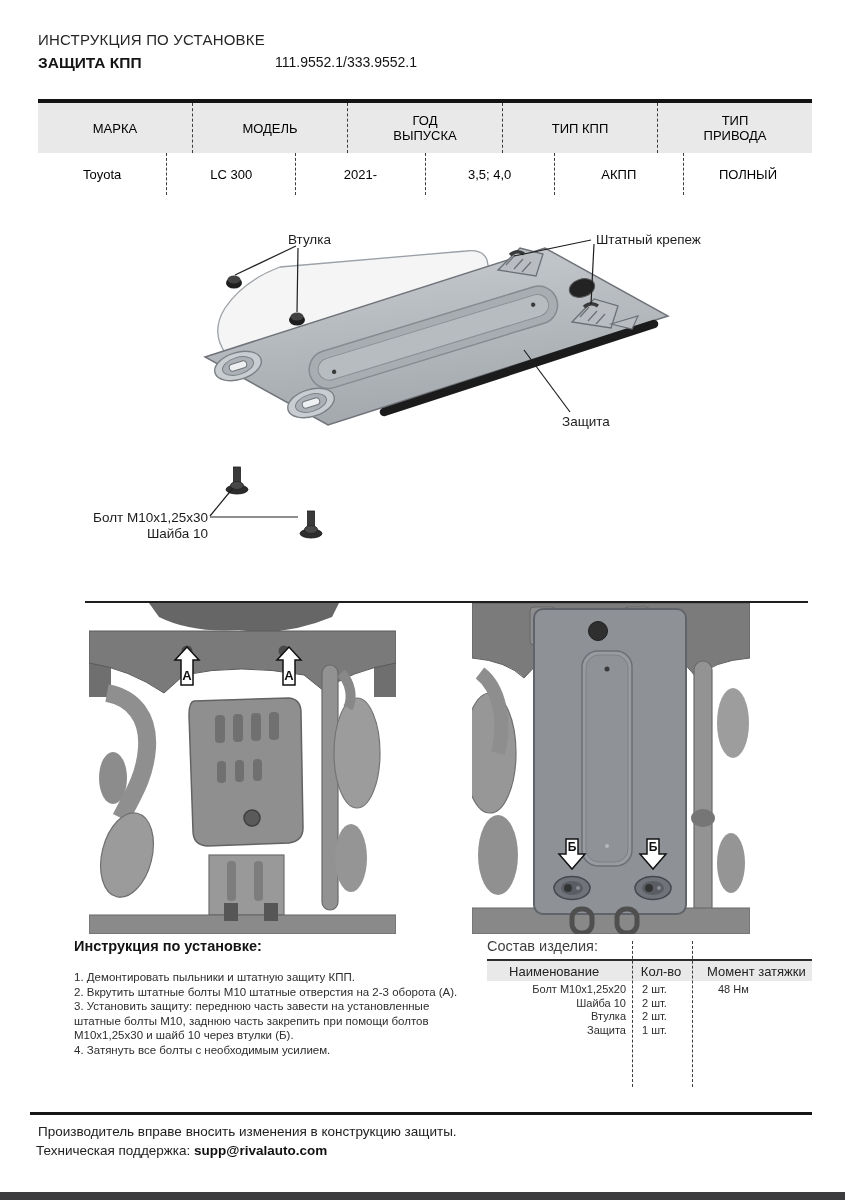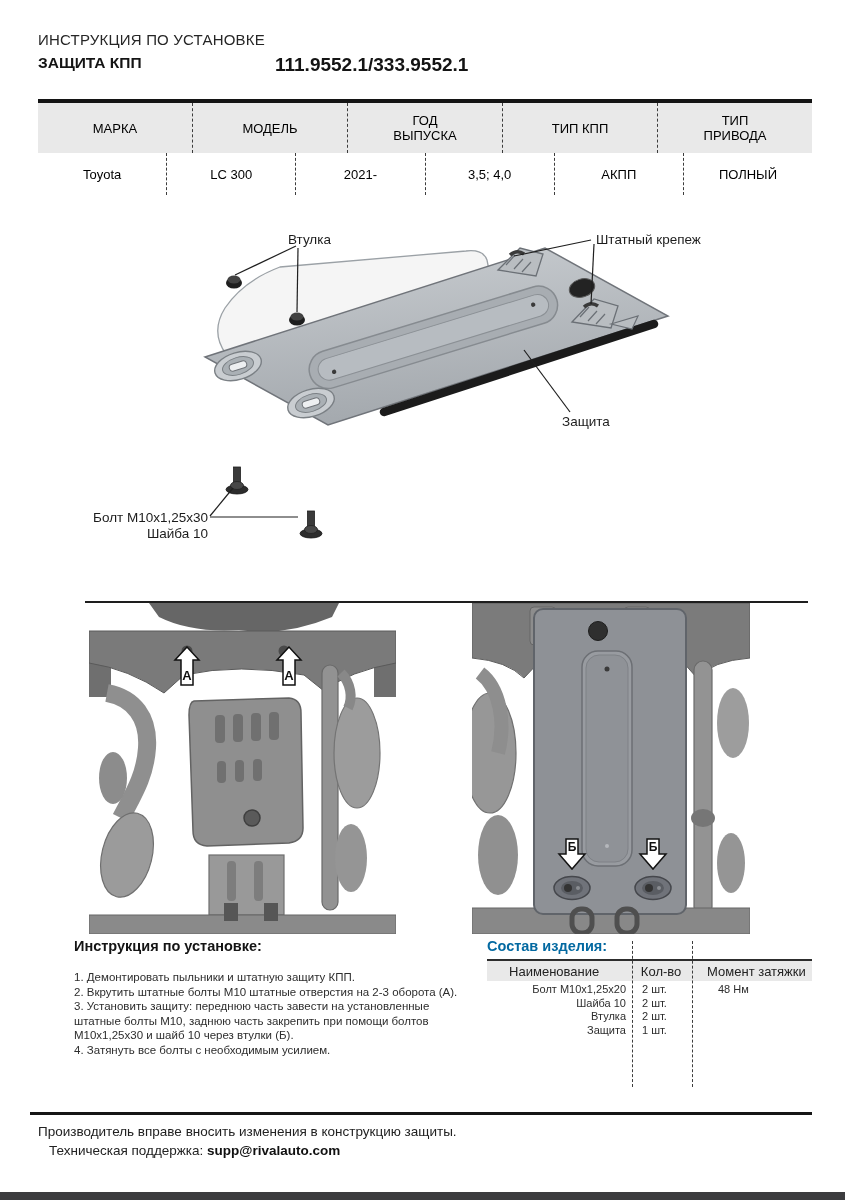--- a/index.html
+++ b/index.html
@@ -5,21 +5,21 @@
   html,body { margin:0; padding:0; background:#fff; }
   #page {
     position:relative; width:845px; height:1200px; background:#ffffff;
     font-family:"Liberation Sans", sans-serif; color:#1c1c1c; overflow:hidden;
   }
   .abs { position:absolute; }
 
   
   .doc-type { left:38px; top:31px; font-size:15px; letter-spacing:0.2px; color:#262626; }
   .product  { left:38px; top:54px; font-size:15.5px; font-weight:bold; color:#141414; }
-  .partnums { left:275px; top:54px; font-size:19px; font-weight:bold; color:#141414; }
+  .partnums { left:275px; top:54px; font-size:14px; font-weight:normal; color:#141414; }
 
   
   .spec-table { left:38px; top:99px; width:774px; border-top:4px solid #141414; }
   .spec-row { display:flex; }
   .spec-row.hdr { background:#e9e9e9; height:50px; }
   .spec-row.val { height:42px; }
   .spec-cell {
     flex:1 1 0; display:flex; align-items:center; justify-content:center;
     text-align:center; font-size:13px; line-height:15px; color:#000000;
     white-space:pre-line; border-right:1.5px dashed #3c3c3c;
@@ -31,38 +31,38 @@
   .callout { font-size:13.5px; fill:#1c1c1c; }
   .photo-rule { left:85px; top:601px; width:723px; height:2px; background:#1e1e1e; }
 
   
   .instr { left:38px; top:938px; width:398px;margin-left:36px; }
   .instr-title { font-size:14.5px; font-weight:bold; color:#141414; }
   .instr-steps { margin-top:16px; font-size:11.5px; line-height:14.5px; color:#2d2d2d; }
 
   
   .parts { left:487px; top:938px; width:325px; }
-  .parts-title { font-size:14.5px; font-weight:bold; color:#0369a1; }
+  .parts-title { font-size:14.5px; font-weight:normal; color:#404040; }
   .parts-rule { border-top:2.5px solid #2d2d2d; margin-top:5px; }
   .parts-hdr { display:flex; background:#e9e9e9; height:20px; align-items:center; font-size:13px; color:#222;gap:12px; }
   .ph-name { width:145px; text-align:center; }
   .ph-qty  { width:60px;  text-align:center; }
   .ph-torq { width:120px; text-align:center; }
   .parts-rows { margin-top:2px; }
   .parts-row { display:flex; font-size:11px; line-height:13.5px; color:#2d2d2d; }
   .pc-name { width:145px; text-align:right; padding-right:6px; box-sizing:border-box; }
   .pc-qty  { width:60px;  padding-left:10px; box-sizing:border-box; }
   .pc-torq { width:120px; padding-left:26px; box-sizing:border-box; }
   .parts-vline { position:absolute; top:3px; height:146px; width:0; border-left:1.5px dashed #3c3c3c; }
   .vline1 { left:145px; } .vline2 { left:205px; }
 
   
   .footer-rule { left:30px; top:1112px; width:782px; height:3px; background:#161616; }
   .footer-note  { left:38px; top:1124px; font-size:13.5px; color:#222; }
-  .footer-supp  { left:49px; top:1143px; font-size:13.5px; color:#222; }
+  .footer-supp  { left:36px; top:1143px; font-size:13.5px; color:#222; }
   .footer-supp b { color:#101010; }
   .bottom-bar { left:0; top:1192px; width:845px; height:8px; background:#3c3c3e; }
 </style>
 </head>
 <body>
 
 <div id="page">
 
   <div class="abs doc-type">ИНСТРУКЦИЯ ПО УСТАНОВКЕ</div>
   <div class="abs product">ЗАЩИТА КПП</div>

